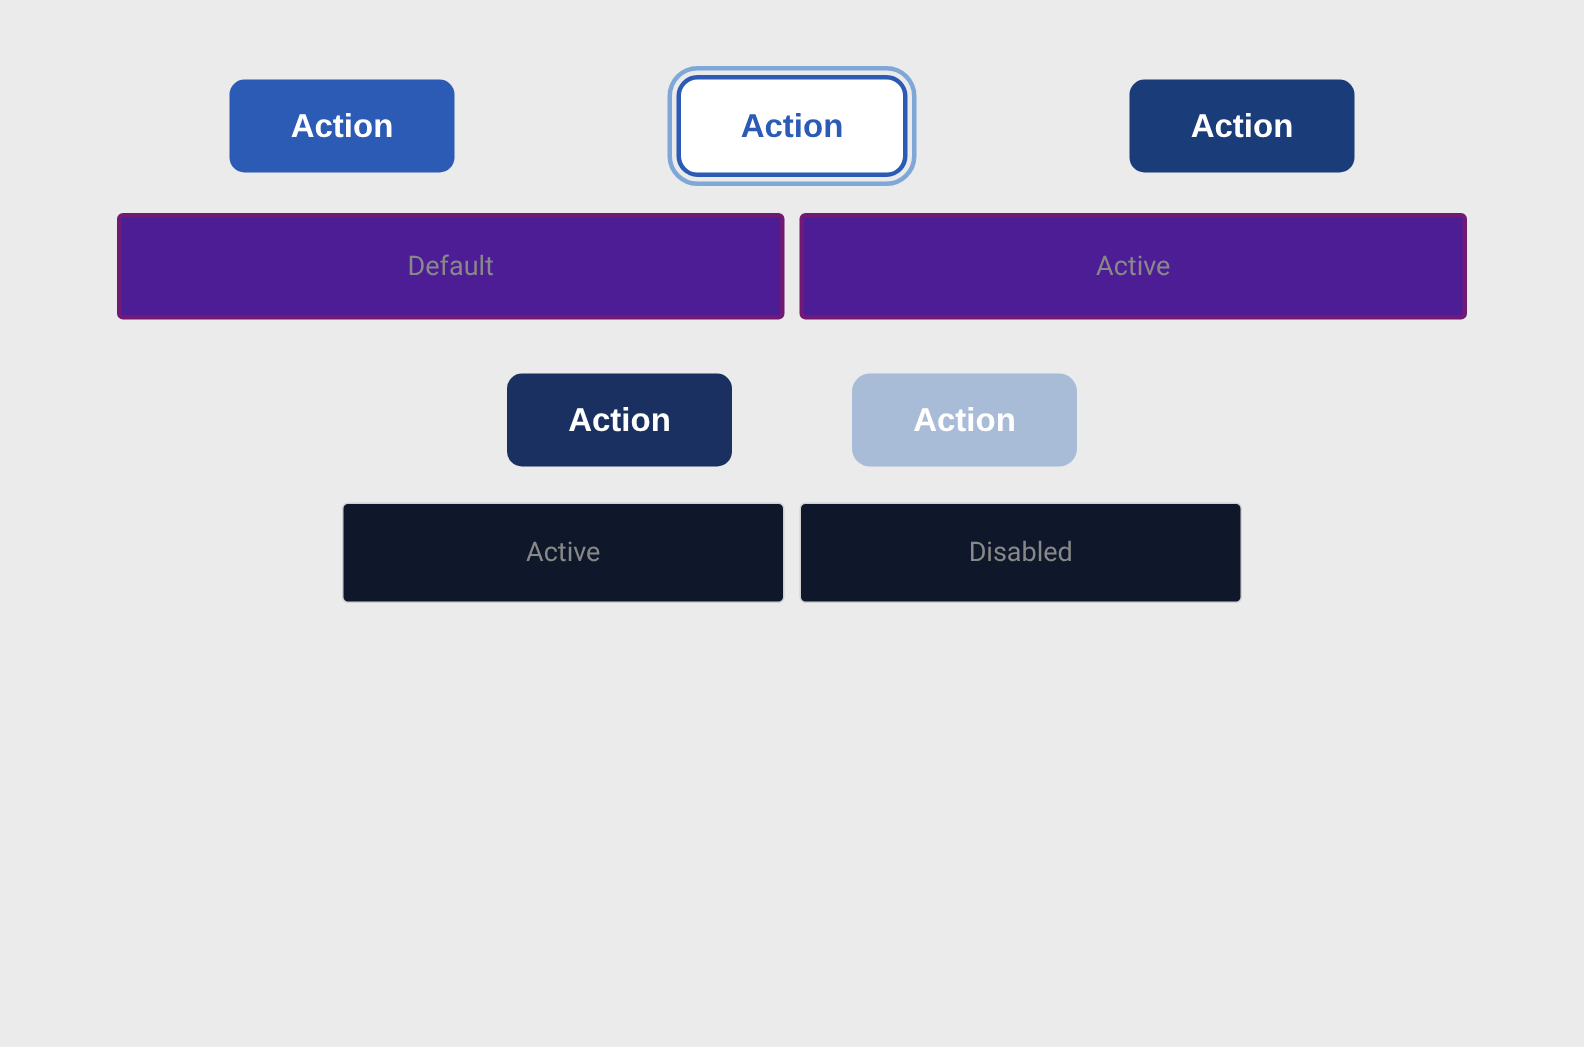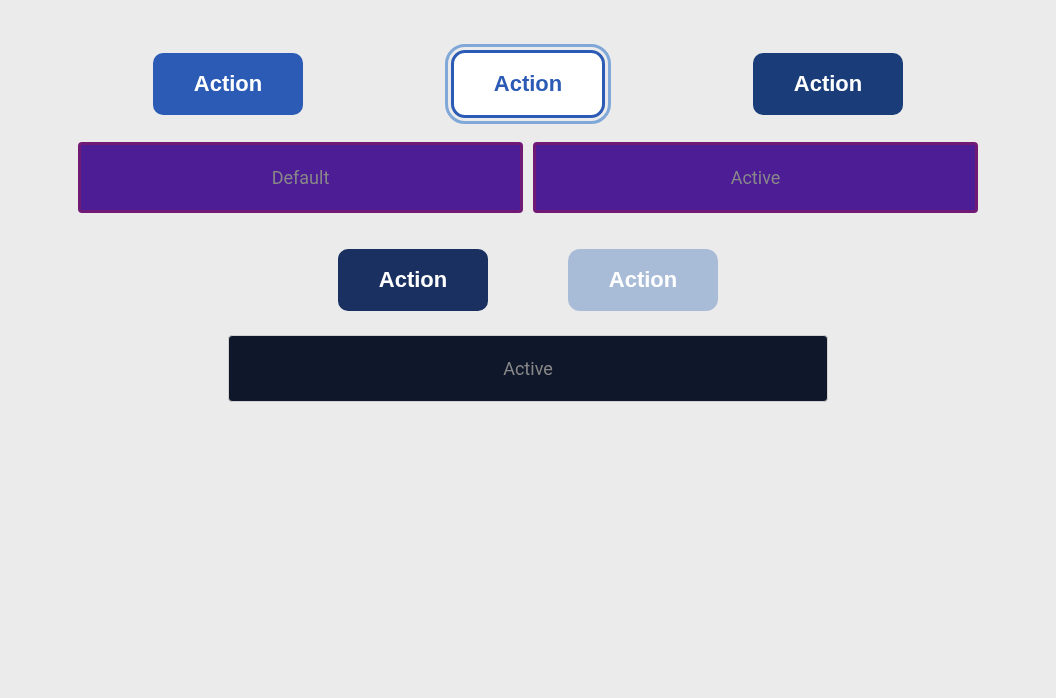--- a/index.html
+++ b/index.html
@@ -189,15 +189,16 @@
     <div class="state-label-box">Active</div>
   </div>
 
   <div class="row-2">
     <button class="btn-active">Action</button>
     <button class="btn-disabled" disabled="">Action</button>
   </div>
 
   <div class="row-labels-2">
     <div class="state-label-box-2">Active</div>
+    <div class="state-label-box-2">Disabled</div>
   </div>
 
 </div>
 
 </body></html>

